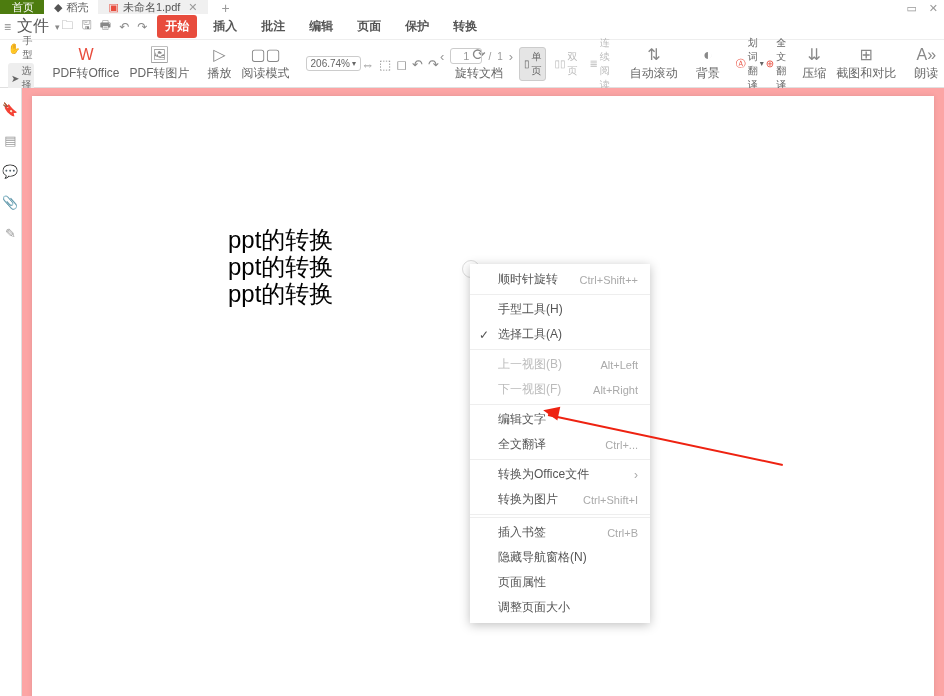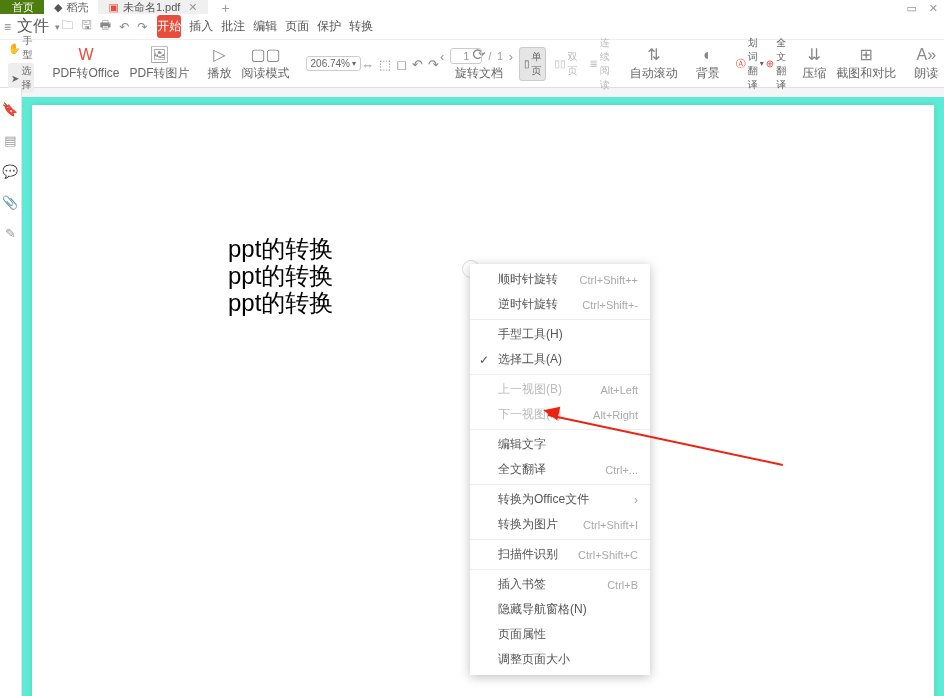--- a/index.html
+++ b/index.html
@@ -13,21 +13,21 @@
 .tab-doc2 { background: #f0f0f0; color: #555; }
 .tab-doc2 .ico { color: #e84c3d; }
 .close-x { color: #999; font-size: 11px; margin-left: 4px; }
 .plus { color: #999; margin-left: 14px; font-size: 14px; }
 
 
 .menu-bar { height: 26px; background: #fff; display: flex; align-items: center; padding: 0 4px; gap: 2px; font-size: 12px; color: #555; border-bottom: 1px solid #eee; }
 .menu-bar .left-icons { display: flex; gap: 8px; align-items: center; color: #888; }
 .menu-bar .left-icons span { font-size: 12px; }
 .menu-items { display: flex; gap: 8px; margin-left: 8px; }
-.menu-item { padding: 3px 0; border-radius: 3px; }
+.menu-item { padding: 3px 8px; border-radius: 3px; font-weight: bold; }
 .menu-item.active { background: #e84c3d; color: #fff; }
 
 
 .toolbar { height: 48px; background: #fff; display: flex; align-items: center; padding: 0 4px; gap: 2px; border-bottom: 1px solid #e0e0e0; font-size: 10px; color: #666; }
 .tool-group { display: flex; flex-direction: row; align-items: center; justify-content: center; padding: 0 2px; height: 100%; }
 .tool-left { display: flex; flex-direction: column; gap: 1px; font-size: 10px; padding: 2px 4px; }
 .tool-left .opt { display: flex; align-items: center; gap: 2px; }
 .tool-left .opt.selected { background: #eee; border-radius: 3px; padding: 1px 3px; }
 .toolbar .sep { width: 1px; height: 34px; background: #e6e6e6; margin: 0 3px; }
 .tool-btn { display: flex; flex-direction: column; align-items: center; gap: 1px; padding: 2px 4px; }
@@ -41,21 +41,21 @@
 .page-nav .page-in { border: 1px solid #ccc; border-radius: 3px; padding: 1px 12px; font-size: 11px; }
 .view-btn { padding: 2px 4px; border-radius: 3px; display: flex; align-items: center; gap: 2px; font-size: 10px; }
 .view-btn.active { background: #e5e5e5; border: 1px solid #ccc; }
 .view-btn.disabled { color: #bbb; }
 .topright-icons { display:flex; gap:12px; margin-left: 6px; position: absolute; right: 6px; top: 2px; color: #999; font-size: 11px; }
 
 
 .side-strip { position: absolute; left: 0; top: 88px; width: 22px; bottom: 0; background: #fff; border-right: 1px solid #e0e0e0; display: flex; flex-direction: column; align-items: center; gap: 16px; padding-top: 14px; color: #999; font-size: 13px; }
 
 
-.canvas { position: absolute; left: 22px; right: 0; top: 88px; bottom: 0; background: #5eead4; overflow: hidden; margin-top: 9px; }
+.canvas { position: absolute; left: 22px; right: 0; top: 88px; bottom: 0; background: #fca5a5; overflow: hidden; }
 .page { position: absolute; left: 10px; top: 8px; right: 10px; bottom: -40px; background: #fff; box-shadow: 0 0 5px rgba(0,0,0,0.1); }
 .doc-text { position: absolute; left: 196px; top: 130px; font-family: "SimSun", serif; font-size: 24px; line-height: 27px; color: #000; }
 
 
 .context-menu { position: absolute; left: 470px; top: 264px; width: 180px; background: #fff; box-shadow: 0 2px 10px rgba(0,0,0,0.25); padding: 3px 0; font-size: 12px; color: #555; }
 .context-menu .item { display: flex; align-items: center; padding: 4px 12px 4px 28px; position: relative; justify-content: space-between; }
 .context-menu .item .sc { color: #aaa; font-size: 11px; }
 .context-menu .item.disabled { color: #bbb; }
 .context-menu .item.check::before { content: "✓"; position: absolute; left: 9px; color: #555; }
 .context-menu .divider { height: 1px; background: #eee; margin: 2px 0; }
@@ -244,24 +244,20 @@
   </div>
 </div>
 
 <div class="cursor-mark"></div>
 
 <div class="context-menu">
   <div class="item">
       <span>顺时针旋转</span>
       <span class="sc">Ctrl+Shift++</span>
     </div>
-  <div class="item">
-      <span>逆时针旋转</span>
-      <span class="sc">Ctrl+Shift+-</span>
-    </div>
   <div class="divider"></div>
   <div class="item">
       <span>手型工具(H)</span>
     </div>
   <div class="item check">
       <span>选择工具(A)</span>
     </div>
   <div class="divider"></div>
   <div class="item disabled">
       <span>上一视图(B)</span>
@@ -282,24 +278,20 @@
   <div class="divider"></div>
   <div class="item">
       <span>转换为Office文件</span>
       <span class="sub">›</span>
     </div>
   <div class="item">
       <span>转换为图片</span>
       <span class="sc">Ctrl+Shift+I</span>
     </div>
   <div class="divider"></div>
-  <div class="item">
-      <span>扫描件识别</span>
-      <span class="sc">Ctrl+Shift+C</span>
-    </div>
   <div class="divider"></div>
   <div class="item">
       <span>插入书签</span>
       <span class="sc">Ctrl+B</span>
     </div>
   <div class="item">
       <span>隐藏导航窗格(N)</span>
     </div>
   <div class="item">
       <span>页面属性</span>

